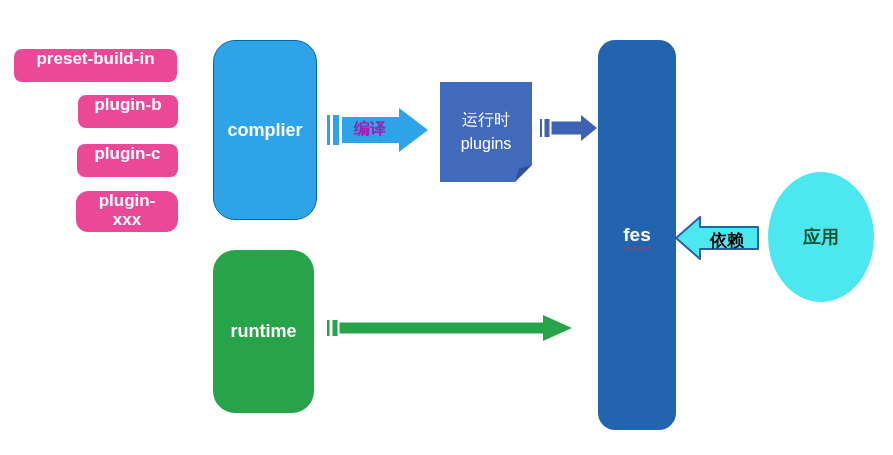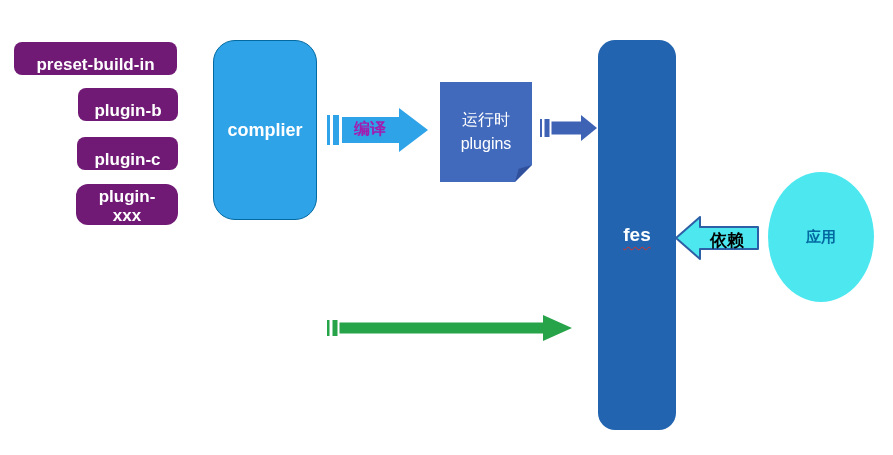--- a/index.html
+++ b/index.html
@@ -10,29 +10,30 @@
     position: relative;
     width: 893px;
     height: 455px;
     background: #ffffff;
     overflow: hidden;
   }
 
   
   .badge {
     position: absolute;
-    background: #701a75;
+    background: #ec4899;
     border-radius: 8px;
     color: #ffffff;
     font-size: 17px;
     font-weight: 600;
     display: flex;
-    align-items: flex-end;
+    align-items: flex-start;
     justify-content: center;
     text-align: center;
+    margin-top: 7px;
   }
   .badge-1 { left: 14px;  top: 42px;  width: 163px; height: 33px; }
   .badge-2 { left: 78px;  top: 88px;  width: 100px; height: 33px; }
   .badge-3 { left: 77px;  top: 137px; width: 101px; height: 33px; }
   .badge-4 { left: 76px;  top: 184px; width: 102px; height: 41px; border-radius: 12px; }
   .badge-4 .wrap { display: inline-block; max-width: 70px; line-height: 19px; }
 
   
   .block {
     position: absolute;
@@ -94,22 +95,22 @@
 
   
   .ellipse-app {
     position: absolute;
     left: 768px; top: 172px; width: 106px; height: 130px;
     background: #4DE8EF;
     border-radius: 50%;
     display: flex;
     align-items: center;
     justify-content: center;
-    color: #0369a1;
-    font-size: 15px;
+    color: #14532d;
+    font-size: 18px;
     font-weight: 600;
   }
 
   
   .arrow { position: absolute; }
   .arrow-compile  { left: 327px; top: 106px; }
   .arrow-plugins  { left: 540px; top: 115px; }
   .arrow-runtime  { left: 327px; top: 314px; }
   .arrow-depends  { left: 675px; top: 216px; }
 
@@ -142,20 +143,23 @@
     <span>plugin-c</span>
   </div>
   <div class="badge badge-4">
     <span class="wrap">plugin-xxx</span>
   </div>
 
   <div class="block block-complier">
     <span>complier</span>
   </div>
 
+  <div class="block block-runtime">
+    <span>runtime</span>
+  </div>
 
   <div class="block block-fes">
     <span class="fes-text">fes</span>
   </div>
 
   <div class="note">
     <span>运行时</span>
     <span>plugins</span>
     <span class="fold"></span>
   </div>

